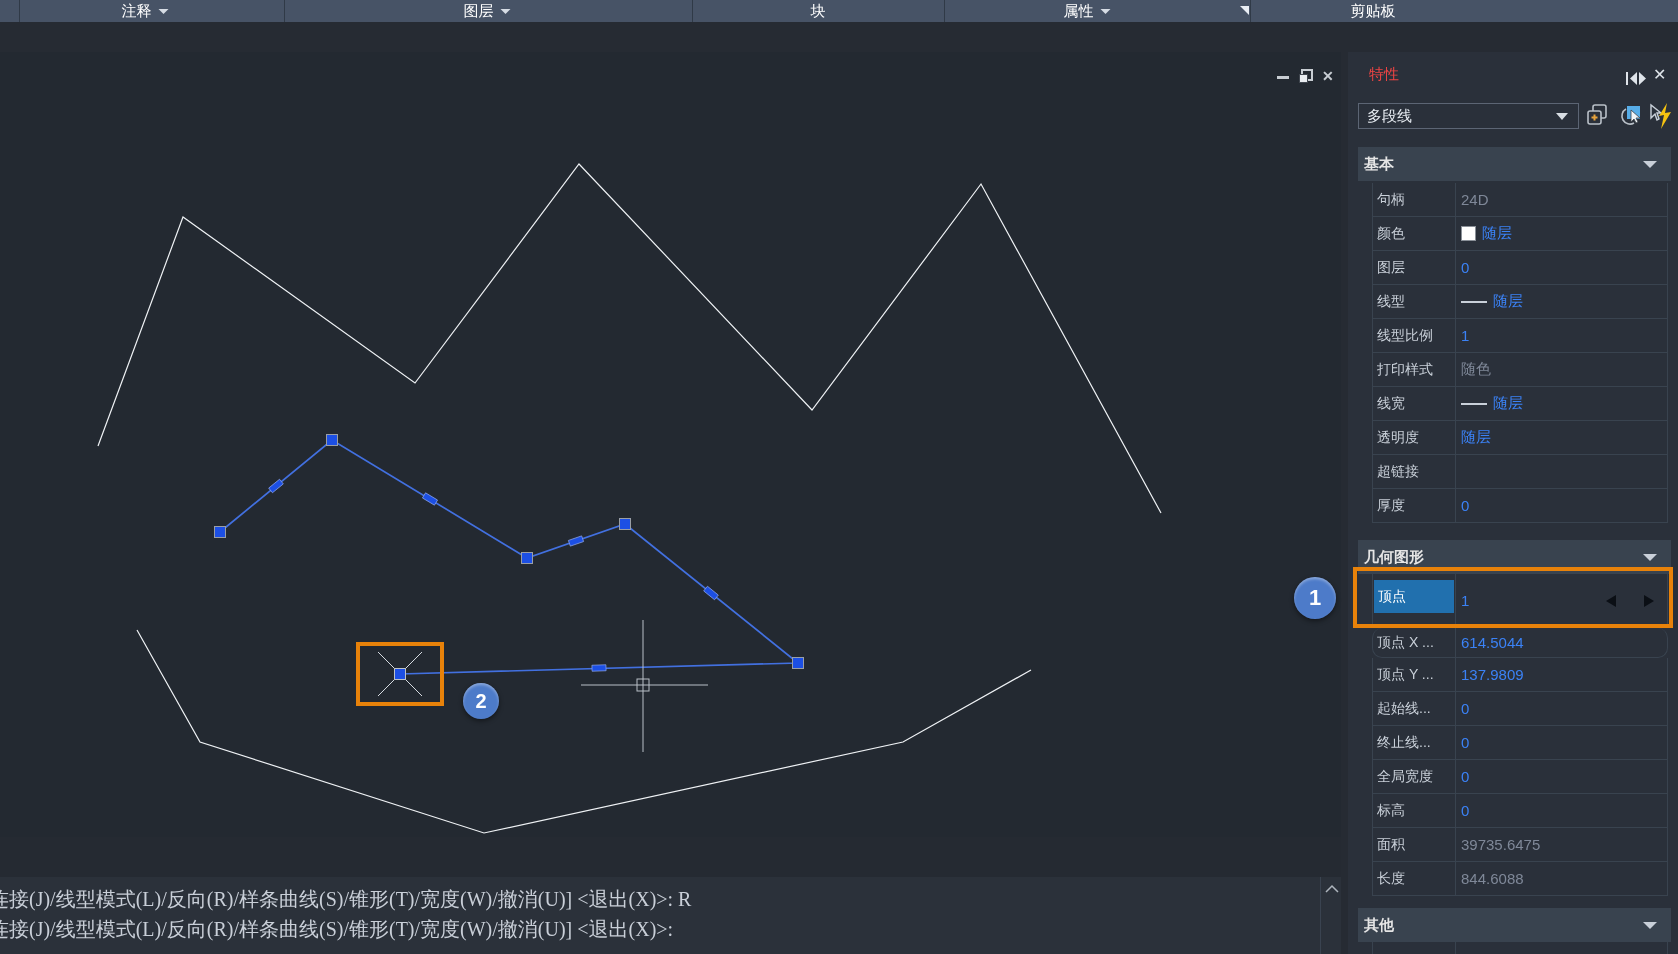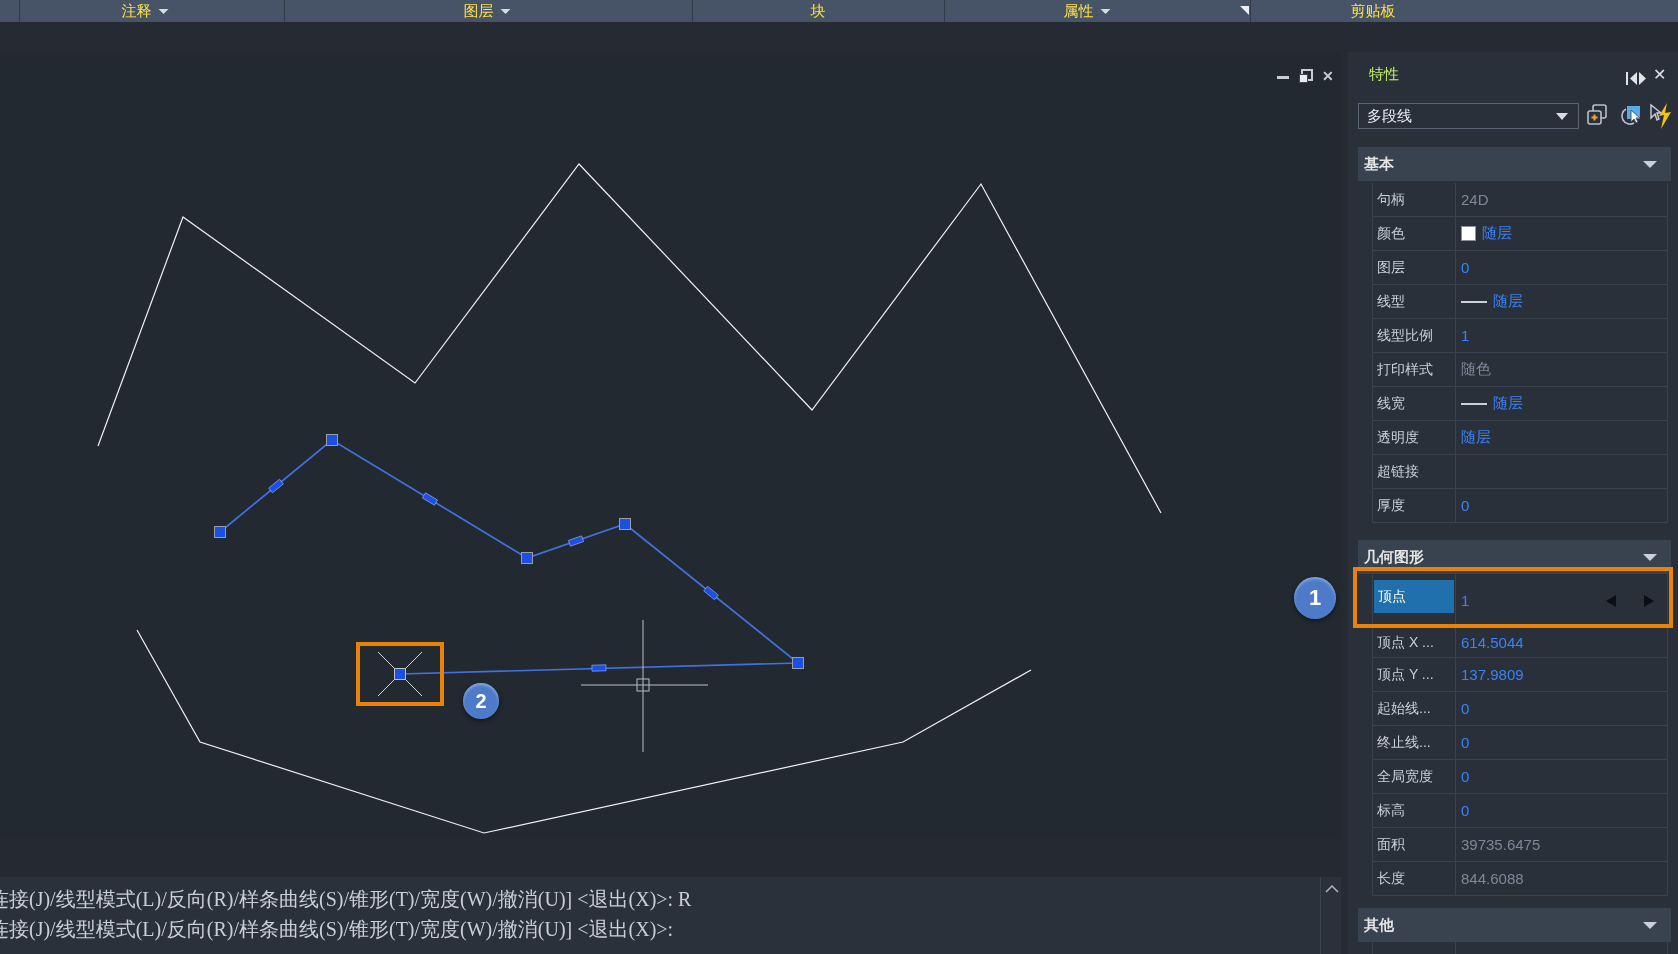--- a/index.html
+++ b/index.html
@@ -1,20 +1,20 @@
 <!DOCTYPE html>
 <html><head>
 <meta charset="utf-8">
 <style>
   html,body{margin:0;padding:0;}
   body{width:1678px;height:954px;background:#262B33;overflow:hidden;position:relative;
        font-family:"Liberation Sans",sans-serif;color:#DDE3EA;}
   
   .ribbon{position:absolute;left:0;top:0;width:1678px;height:22px;background:#475366;}
-  .rtab{position:absolute;top:0;height:22px;line-height:21px;font-size:15px;color:#fde047;
+  .rtab{position:absolute;top:0;height:22px;line-height:21px;font-size:15px;color:#ffffff;
         transform:translateX(-50%);white-space:nowrap;cursor:default;}
   .rtab .arr{display:inline-block;margin-left:7px;width:0;height:0;border-left:5px solid transparent;
         border-right:5px solid transparent;border-top:5px solid #D6DCE4;vertical-align:2px;}
   .rsep{position:absolute;top:0;width:1px;height:22px;background:#303A47;}
   .rlaunch{position:absolute;top:4px;width:12px;height:12px;}
   
   .canvas{position:absolute;left:0;top:52px;width:1341px;height:785px;background:#232931;overflow:hidden;}
   .wb{position:absolute;color:#C8CDD3;}
   .wb-min{left:1277px;top:24px;width:12px;height:3px;background:#C8CDD3;}
   .wb-restore{left:1299px;top:17px;width:14px;height:14px;}
@@ -22,21 +22,21 @@
   .wb-restore:after{content:"";position:absolute;left:0;bottom:0;width:7px;height:7px;background:#E9EDF1;border:1px solid #40464f;}
   .wb-close{left:1322px;top:16px;font-size:14px;font-weight:bold;}
   
   .gapstrip{position:absolute;left:0;top:837px;width:1341px;height:40px;background:#252A32;}
   .cmd{position:absolute;left:0;top:877px;width:1341px;height:77px;background:#2B313A;overflow:hidden;}
   .cmdline{position:absolute;left:-11px;height:30px;line-height:30px;white-space:nowrap;
            font-family:"Liberation Serif",serif;font-size:20px;color:#C9CFD8;}
   .cmdscroll{position:absolute;left:1320px;top:877px;width:21px;height:77px;border-left:1px solid #3A4350;}
   
   .panel{position:absolute;left:1348px;top:52px;width:330px;height:902px;background:#2A303A;overflow:hidden;}
-  .ptitle{position:absolute;left:21px;top:13px;font-size:15px;color:#bef264;}
+  .ptitle{position:absolute;left:21px;top:13px;font-size:15px;color:#ef4444;}
   .pautohide{position:absolute;left:278px;top:19px;}
   .pclose{position:absolute;left:305px;top:13px;font-size:16px;color:#DFE4EA;cursor:default;}
   .dropdown{position:absolute;left:10px;top:51px;width:221px;height:26px;border:1px solid #5C6574;box-sizing:border-box;padding-left:16px;}
   .dropdown .val{position:absolute;left:8px;top:0;line-height:24px;font-size:15px;color:#E8EDF3;}
   .dropdown .caret{position:absolute;right:10px;top:9px;width:0;height:0;border-left:6px solid transparent;
         border-right:6px solid transparent;border-top:7px solid #D8DDE3;}
   .picon{position:absolute;top:49px;width:26px;height:30px;}
   .psection{position:absolute;left:10px;width:313px;height:34px;background:#39434F;}
   .psection .st{position:absolute;left:6px;top:0;line-height:33px;font-size:15px;font-weight:bold;color:#e5e5e5;}
   .psection .sarr{position:absolute;right:14px;top:14px;width:0;height:0;border-left:7px solid transparent;
@@ -233,21 +233,21 @@
       </div>
       <div class="prow" style="top: 522px; height: 54px;">
         <div class="pdivider"></div>
         <span class="vsel">顶点</span>
         <span class="pvalue">
           <span>1</span>
         </span>
         <div class="spl"></div>
         <div class="spr"></div>
       </div>
-      <div class="prow" style="top: 576px; height: 30px;">
+      <div class="prow" style="top: 576px; height: 30px; border-radius: 10px;">
         <div class="pdivider"></div>
         <span class="plabel">顶点 X ...</span>
         <span class="pvalue">
           <span>614.5044</span>
         </span>
       </div>
       <div class="prow" style="top: 606px; height: 34px;">
         <div class="pdivider"></div>
         <span class="plabel">顶点 Y ...</span>
         <span class="pvalue">

